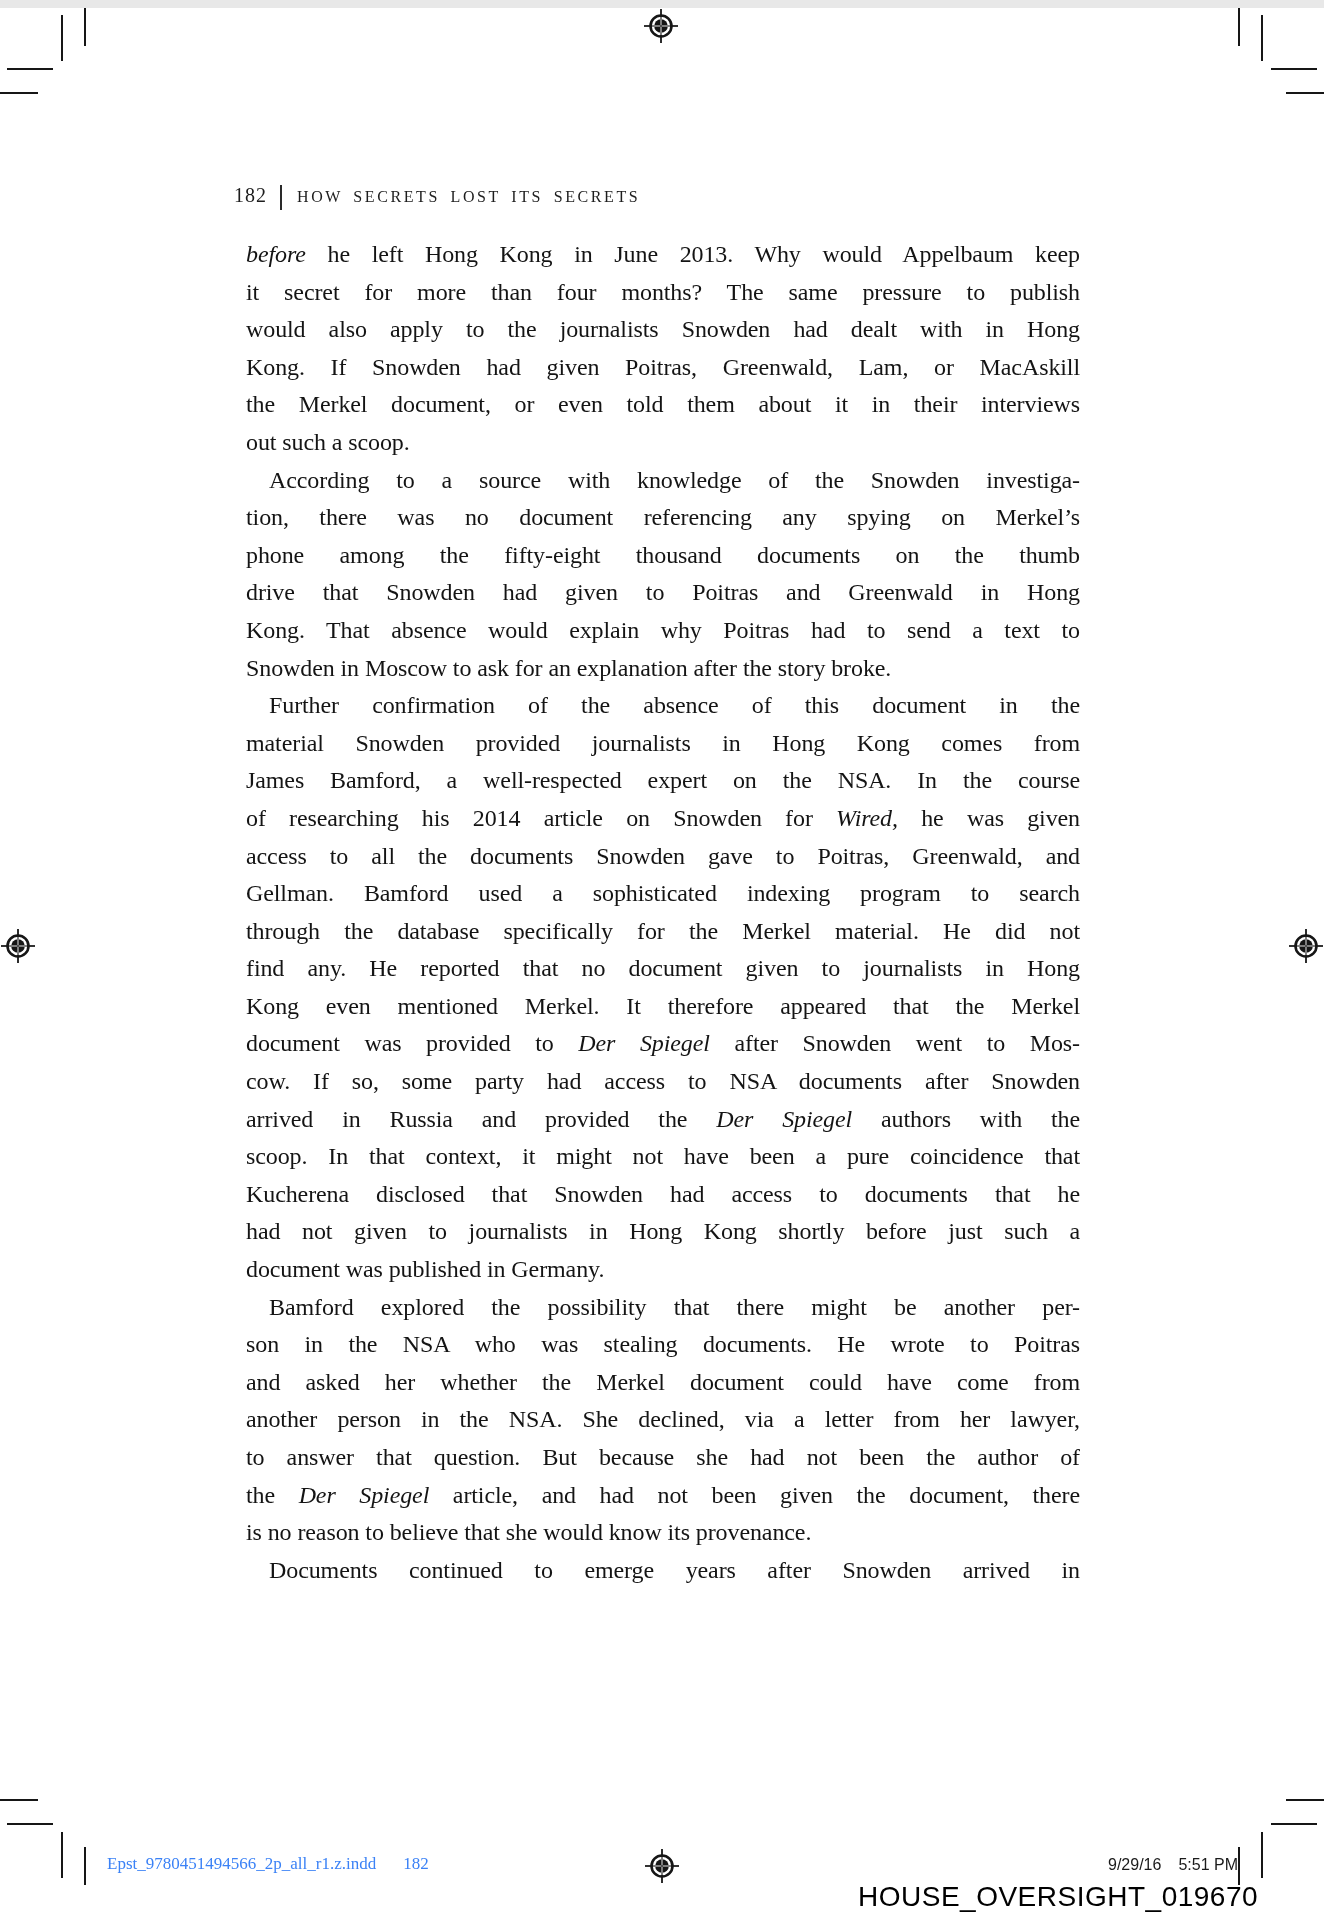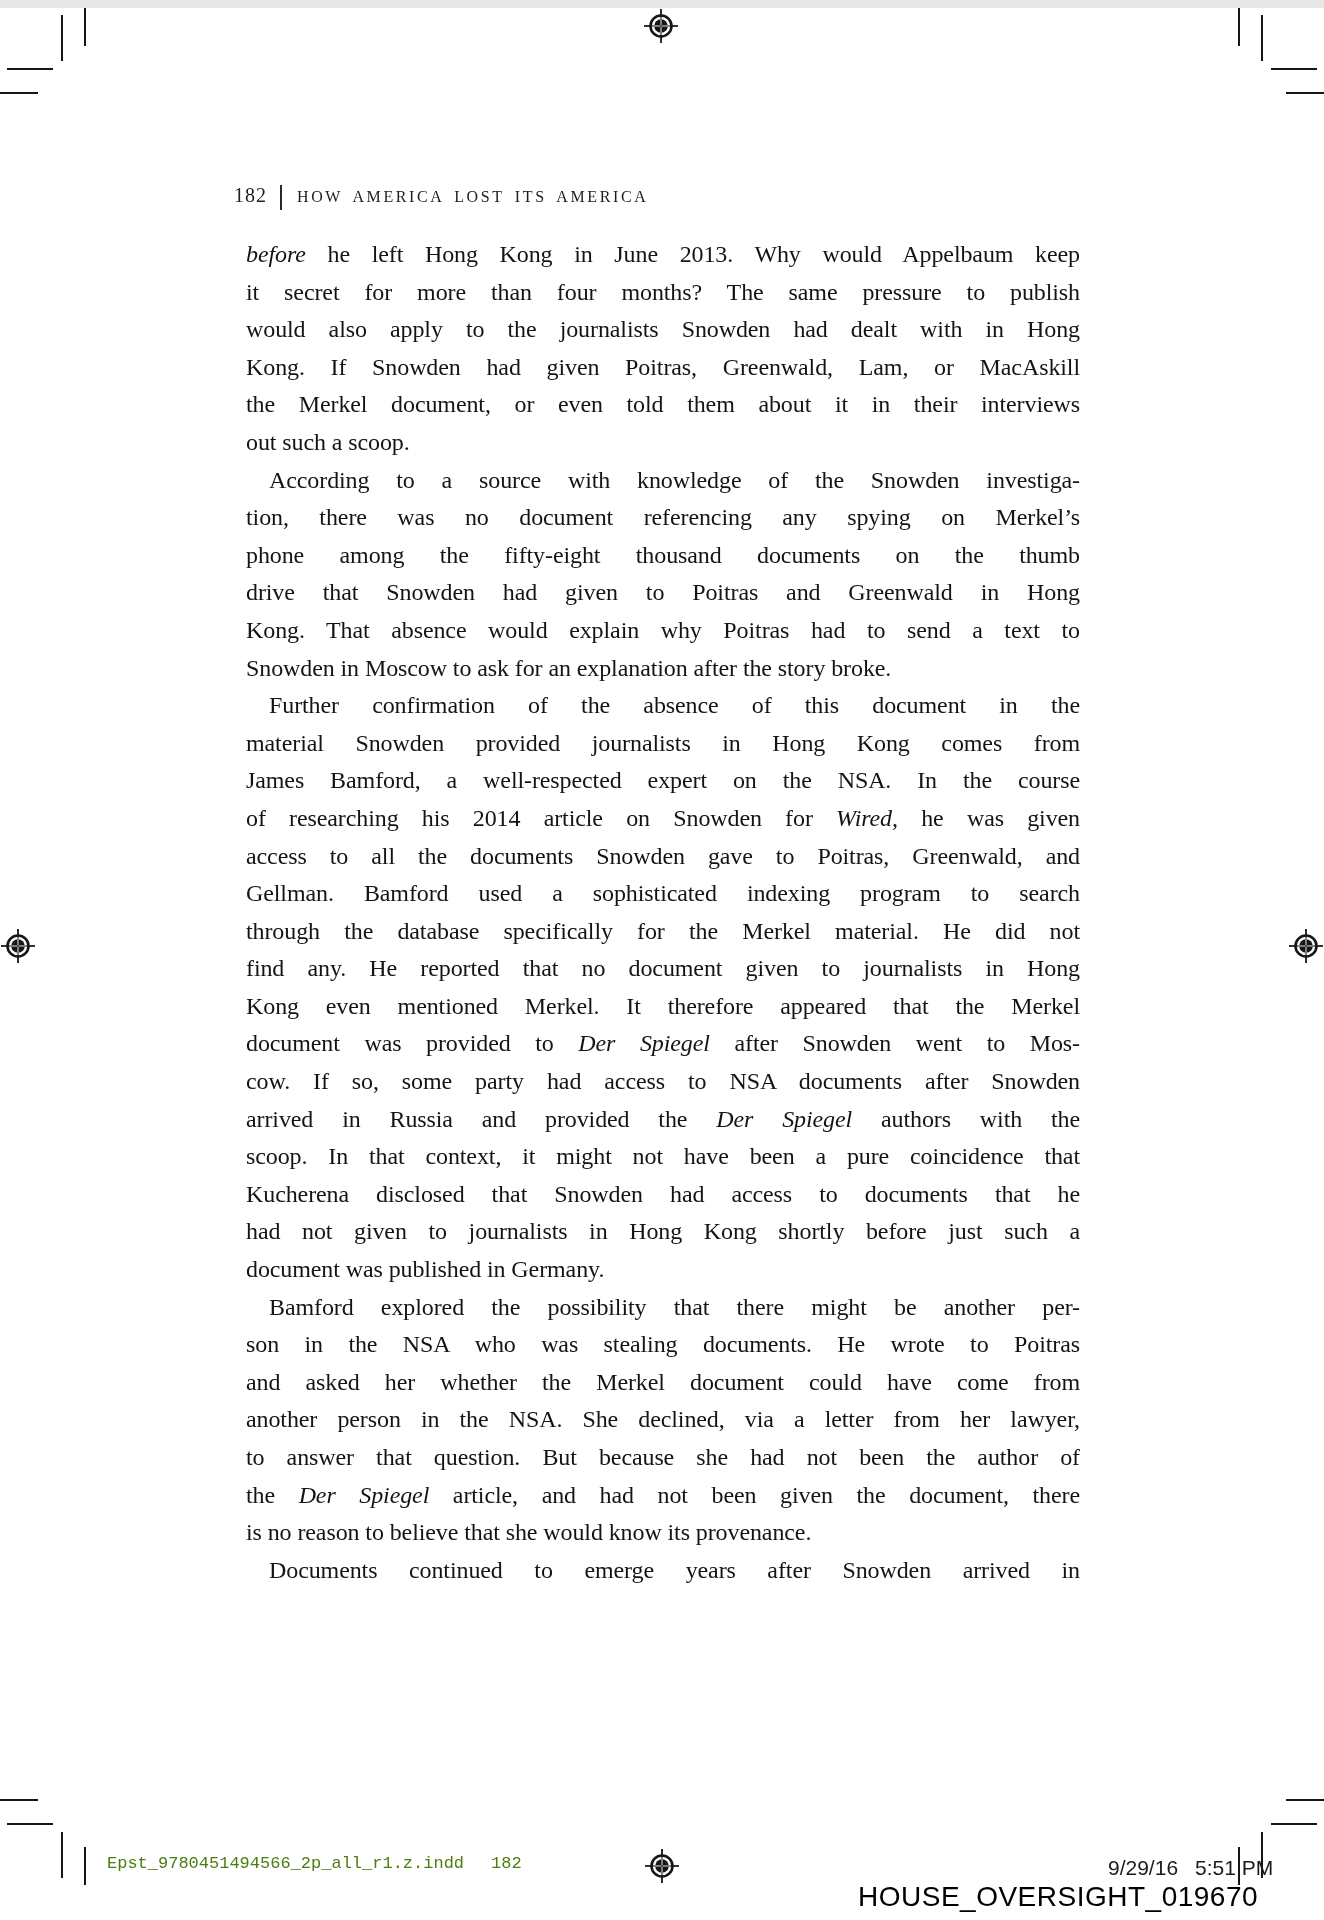--- a/index.html
+++ b/index.html
@@ -31,27 +31,27 @@
   .line{
     height:37.6px;line-height:37.6px;overflow:hidden;
     text-align:justify;text-align-last:justify;
   }
   .line.last{text-align-last:left;}
   .line.indent{padding-left:23px;}
   .line i{font-style:italic;}
   
   .footer-left{
     position:absolute;top:1846px;left:107px;
-    font-family:Liberation Mono, monospace;font-size:17px;color:#4d7c0f;
+    font-family:Liberation Serif, serif;font-size:17px;color:#3b82f6;
     white-space:nowrap;
   }
   .footer-left .f-page{margin-left:27px;}
   .footer-right{
     position:absolute;top:1848px;left:1108px;
-    font-family:"Liberation Sans",sans-serif;font-size:21px;color:#1b1b1b;
+    font-family:"Liberation Sans",sans-serif;font-size:16px;color:#1b1b1b;
     white-space:nowrap;
   }
   .footer-right .f-time{margin-left:17px;}
   .bates{
     position:absolute;top:1873px;left:858px;
     font-family:"Liberation Sans",sans-serif;font-size:28px;color:#000;
     letter-spacing:0.5px;white-space:nowrap;
   }
 </style>
 </head>
@@ -96,21 +96,21 @@
     <circle cx="18" cy="18" r="6.8" fill="#161616"></circle>
     <line x1="9" y1="18" x2="27" y2="18" stroke="#ffffff" stroke-width="1.8"></line>
     <line x1="18" y1="9" x2="18" y2="27" stroke="#ffffff" stroke-width="1.8"></line>
     <line x1="18" y1="1" x2="18" y2="35" stroke="#161616" stroke-width="1"></line>
     <line x1="1" y1="18" x2="35" y2="18" stroke="#161616" stroke-width="1"></line>
   </svg>
 
   <div class="header">
     <span class="pagenum">182</span>
     <span class="head-divider"></span>
-    <span class="running-title">HOW AMERICA LOST ITS AMERICA</span>
+    <span class="running-title">HOW SECRETS LOST ITS SECRETS</span>
   </div>
 
   <div class="body-text">
       <div class="line"><i>before</i><span> he left Hong Kong in June 2013. Why would Appelbaum keep</span></div>
       <div class="line"><span>it secret for more than four months? The same pressure to publish</span></div>
       <div class="line"><span>would also apply to the journalists Snowden had dealt with in Hong</span></div>
       <div class="line"><span>Kong. If Snowden had given Poitras, Greenwald, Lam, or MacAskill</span></div>
       <div class="line"><span>the Merkel document, or even told them about it in their interviews</span></div>
       <div class="line last"><span>out such a scoop.</span></div>
       <div class="line indent"><span>According to a source with knowledge of the Snowden investiga-</span></div>

